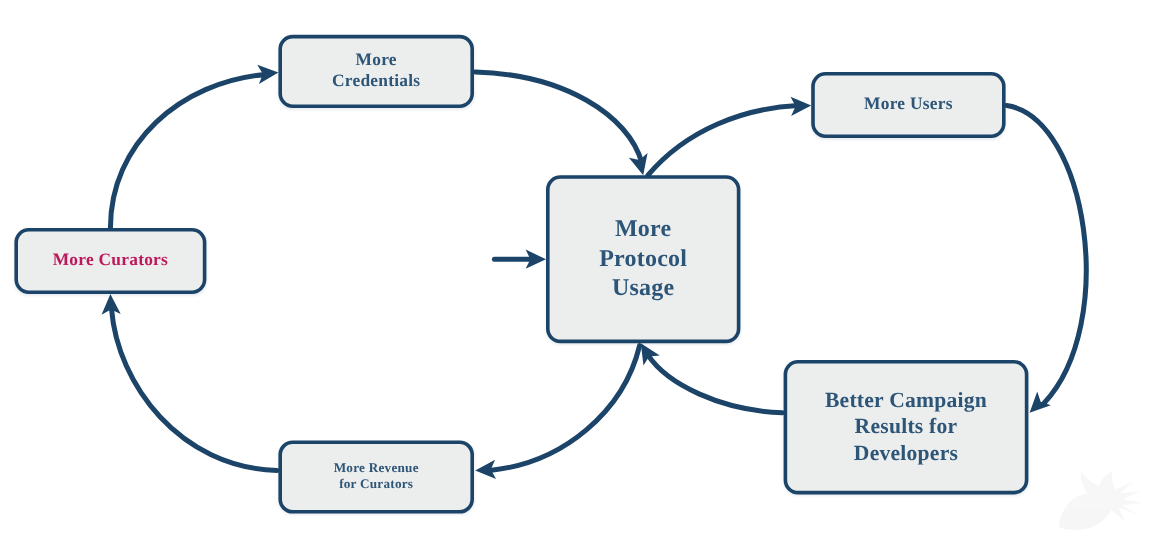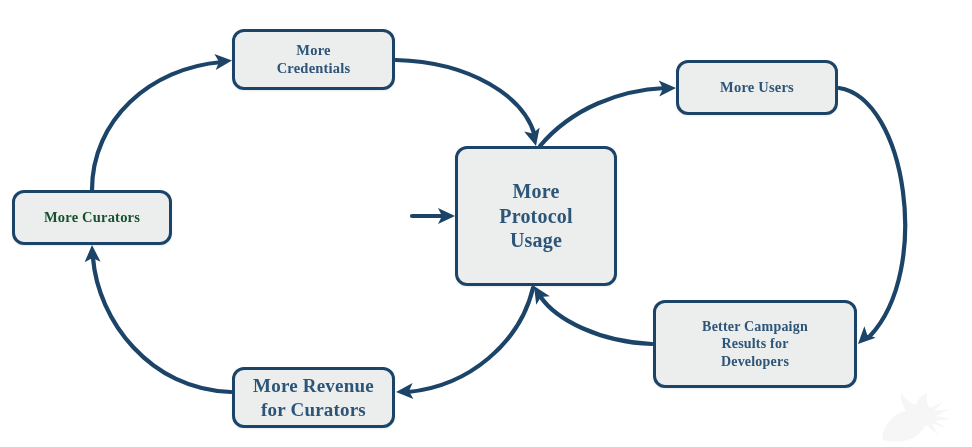--- a/index.html
+++ b/index.html
@@ -101,44 +101,44 @@
   <svg id="watermark" viewBox="0 0 96 60" xmlns="http://www.w3.org/2000/svg">
     <g fill="#f0f0f0">
       <path d="M8 52 C 10 36, 20 26, 32 24 C 28 18, 26 12, 27 6 C 31 12, 36 16, 42 18
                C 44 12, 48 8, 53 6 C 52 12, 53 17, 56 21 L 70 14 L 60 24 L 76 22 L 62 29
                L 78 32 L 61 34 L 74 42 L 58 36 L 64 48 L 52 38 C 48 46, 40 52, 30 54
                C 22 55, 13 55, 8 52 Z"></path>
       <ellipse cx="36" cy="40" rx="5" ry="9"></ellipse>
     </g>
   </svg>
 
-  <div class="node" style="left: 12px; top: 190px; width: 160px; height: 55px; font-size: 14.5px; background: rgb(236, 237, 237); border-color: rgb(27, 68, 104); color: #14532d;">
+  <div class="node" style="left: 12px; top: 190px; width: 160px; height: 55px; font-size: 14.5px; background: rgb(236, 237, 237); border-color: rgb(27, 68, 104); color: #be185d;">
     <span class="node-label">More Curators</span>
   </div>
 
   <div class="node" style="left: 232px; top: 29px; width: 163px; height: 61px; font-size: 14.5px; background: rgb(236, 237, 237); border-color: rgb(27, 68, 104); color: rgb(45, 85, 120);">
     <span class="node-label">More
 Credentials</span>
   </div>
 
 
   <div class="node" style="left: 455px; top: 146px; width: 162px; height: 140px; font-size: 20px; background: rgb(236, 237, 237); border-color: rgb(27, 68, 104); color: rgb(45, 85, 120);">
     <span class="node-label">More
 Protocol
 Usage</span>
   </div>
 
   <div class="node" style="left: 676px; top: 60px; width: 162px; height: 55px; font-size: 14.5px; background: rgb(236, 237, 237); border-color: rgb(27, 68, 104); color: rgb(45, 85, 120);">
     <span class="node-label">More Users</span>
   </div>
 
-  <div class="node" style="left: 653px; top: 300px; width: 204px; height: 88px; font-size: 14px; background: rgb(236, 237, 237); border-color: rgb(27, 68, 104); color: rgb(45, 85, 120);">
+  <div class="node" style="left: 653px; top: 300px; width: 204px; height: 112px; font-size: 18px; background: rgb(236, 237, 237); border-color: rgb(27, 68, 104); color: rgb(45, 85, 120);">
     <span class="node-label">Better Campaign
 Results for
 Developers</span>
   </div>
 
-  <div class="node" style="left: 232px; top: 367px; width: 163px; height: 61px; font-size: 19px; background: rgb(236, 237, 237); border-color: rgb(27, 68, 104); color: rgb(45, 85, 120);">
+  <div class="node" style="left: 232px; top: 367px; width: 163px; height: 61px; font-size: 11px; background: rgb(236, 237, 237); border-color: rgb(27, 68, 104); color: rgb(45, 85, 120);">
     <span class="node-label">More Revenue
 for Curators</span>
   </div>
 
 </div>
 
 </body></html>

